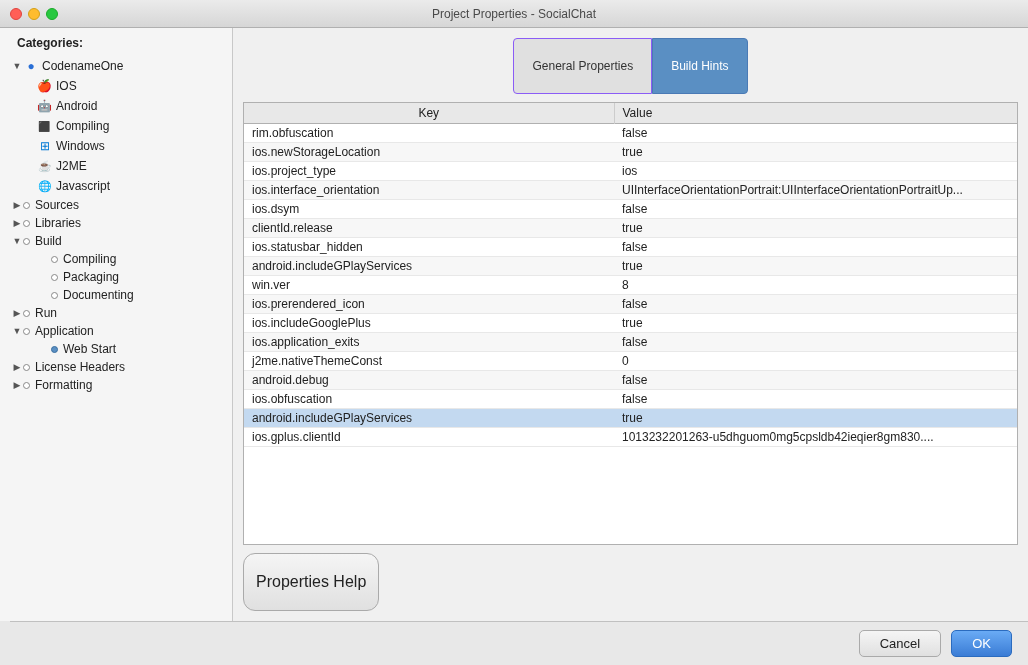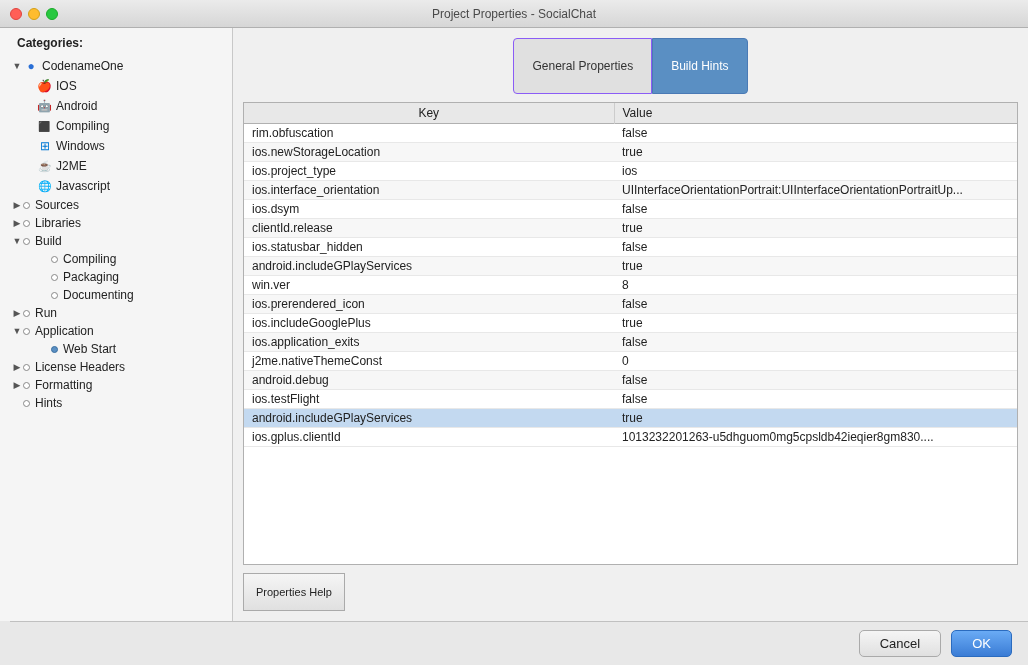--- a/index.html
+++ b/index.html
@@ -176,25 +176,25 @@
     tbody td:first-child { width: 370px; max-width: 370px; }
     tbody td:last-child { max-width: 400px; overflow: hidden; text-overflow: ellipsis; }
     .col-key { width: 370px; text-align: center; }
     .col-value { width: calc(100% - 370px); }
     .bottom-bar {
       display: flex;
       align-items: center;
       margin-top: 8px;
     }
     .props-help-btn {
-      padding: 12px 12px;
-      font-size: 11px;
+      padding: 19px 12px;
+      font-size: 16px;
       background: linear-gradient(to bottom, #f5f5f5, #e0e0e0);
       border: 1px solid #aaa;
-      border-radius: 0;
+      border-radius: 12px;
       cursor: pointer;
       color: #222;
     }
     
     .footer {
       background: #e8e8e8;
       border-top: 1px solid #c0c0c0;
       height: 44px;
       display: flex;
       align-items: center;
@@ -346,25 +346,20 @@
       <span class="circle-icon"></span>
       <span class="item-text">License Headers</span>
     </div>
 
     <div class="tree-item tree-indent-0">
       <span class="chevron">▶</span>
       <span class="circle-icon"></span>
       <span class="item-text">Formatting</span>
     </div>
 
-    <div class="tree-item tree-indent-0">
-      <span style="width:12px;display:inline-block;flex-shrink:0;"></span>
-      <span class="circle-icon"></span>
-      <span class="item-text">Hints</span>
-    </div>
 
   </div>
 
   <div class="right-panel">
 
     <div class="tab-bar">
       <button class="tab-btn">General Properties</button>
       <button class="tab-btn active">Build Hints</button>
     </div>
 
@@ -427,21 +422,21 @@
             </tr>
             <tr>
               <td>j2me.nativeThemeConst</td>
               <td>0</td>
             </tr>
             <tr>
               <td>android.debug</td>
               <td>false</td>
             </tr>
             <tr>
-              <td>ios.testFlight</td>
+              <td>ios.obfuscation</td>
               <td>false</td>
             </tr>
             <tr class="highlighted">
               <td>android.includeGPlayServices</td>
               <td>true</td>
             </tr>
             <tr>
               <td>ios.gplus.clientId</td>
               <td>1013232201263-u5dhguom0mg5cpsldb42ieqier8gm830....</td>
             </tr>

